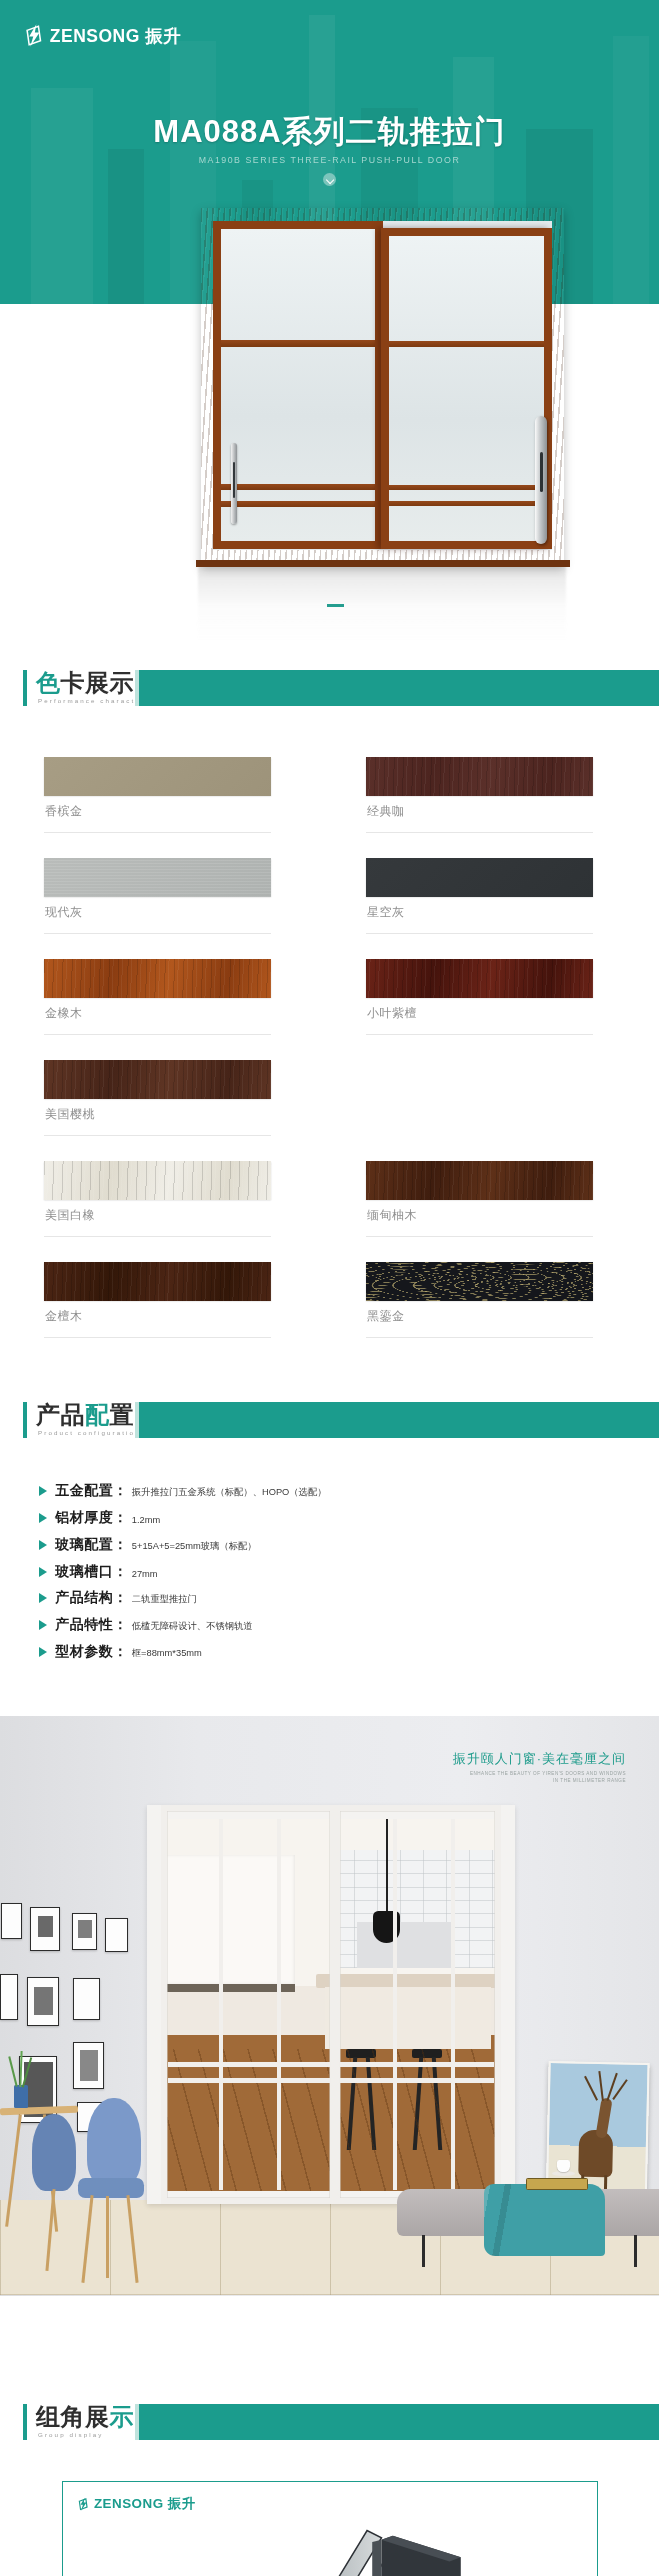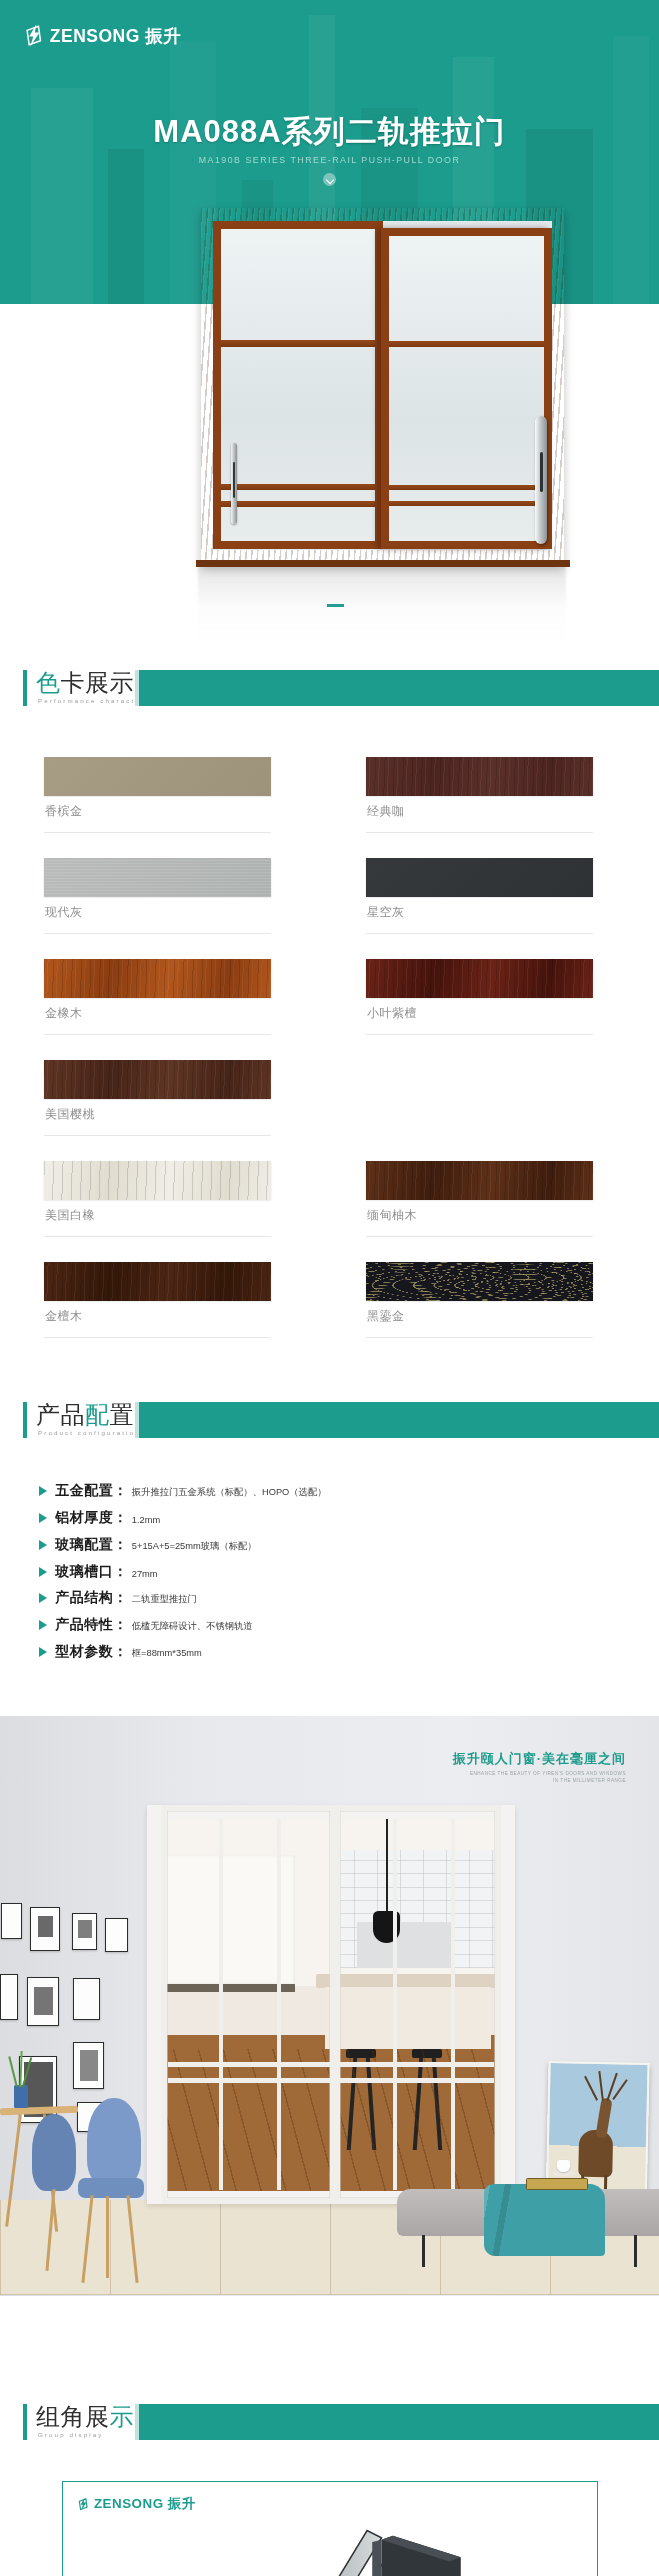--- a/index.html
+++ b/index.html
@@ -32,21 +32,21 @@
   .handle-s i { position:absolute; left:2.1px; top:18.5px; width:2.1px; height:36px; background:#33383b; border-radius:1px; }
   .handle-b { position:absolute; width:12.4px; height:128px; border-radius:6.2px; background:linear-gradient(90deg,#fafafa,#c3c7c9 45%,#8d9295); box-shadow:1px 1.5px 3.1px rgba(0,0,0,.4); }
   .handle-b i { position:absolute; left:4.6px; top:36px; width:3.1px; height:40px; background:#2d3235; border-radius:1.5px; }
   .door-reflect { position:absolute; left:198px; top:566px; width:368px; height:75px; z-index:2;
           background:linear-gradient(180deg, rgba(130,130,130,.20), rgba(200,200,200,.06) 55%, rgba(255,255,255,0)); filter:blur(1px); }
   .teal-dash { position:absolute; left:327px; top:604px; width:16.5px; height:3.1px; background:var(--teal,#1b9c8d); }
 
   
   .sec { position:absolute; left:0; width:659px; height:37px; }
   .sec .bar-v { position:absolute; left:23px; top:0; width:3.6px; height:36px; background:var(--teal,#1b9c8d); }
-  .sec .t { position:absolute; left:36px; top:-3.1px; font-size:24px; font-weight:normal; color:#2f2f2f; letter-spacing:0.5px; white-space:nowrap; }
+  .sec .t { position:absolute; left:36px; top:-3.1px; font-size:24px; font-weight:bold; color:#2f2f2f; letter-spacing:0.5px; white-space:nowrap; }
   .sec .t .acc { color:var(--teal,#1b9c8d); }
   .sec .sub { position:absolute; left:38px; top:27px; font-size:6.2px; color:#9b9b9b; letter-spacing:2.1px; white-space:nowrap; }
   .sec .strip { position:absolute; left:135px; top:0; width:4.1px; height:36px; background:var(--teal-pale,#bfe3dd); }
   .sec .band { position:absolute; left:139px; top:0; width:520px; height:36px; background:var(--teal,#1b9c8d); }
 
   
   .swatch { position:absolute; width:227px; }
   .sw-chip { position:relative; width:227px; height:39px; box-shadow:0 0.5px 1.5px rgba(0,0,0,.18); overflow:hidden; }
   .sw-chip.wood:after { content:""; position:absolute; inset:0;
       background:repeating-linear-gradient(92deg, rgba(0,0,0,.14) 0 1px, transparent 1px 3.6px, rgba(255,255,255,.06) 3.6px 4.6px, transparent 4.6px 9.3px); }
@@ -57,21 +57,21 @@
 
   
   .cfg-row { position:absolute; left:39px; height:20.6px; display:flex; align-items:center; }
   .cfg-arrow { width:0; height:0; border-left:8.8px solid var(--teal,#1b9c8d); border-top:5.7px solid transparent; border-bottom:5.7px solid transparent; margin-right:8.2px; }
   .cfg-label { font-size:14px; font-weight:bold; color:#1d1d1d; letter-spacing:0.5px; white-space:nowrap; }
   .cfg-value { font-size:9.3px; color:#3a3a3a; margin-left:4.1px; margin-top:3.1px; white-space:nowrap; }
 
   
   .scene { position:absolute; left:0; top:1716px; width:659px; height:580px; overflow:hidden;
            background:linear-gradient(90deg,#dcdde0,#e8e9ec 30%,#eceDF0 70%,#e4e5e8); }
-  .scene-head { position:absolute; right:33px; top:34px; color:#1f9c8c; font-size:13px; font-weight:bold; letter-spacing:1px; }
+  .scene-head { position:absolute; right:33px; top:34px; color:#1f9c8c; font-size:13px; font-weight:normal; letter-spacing:1px; }
   .scene-cap { position:absolute; right:33px; top:54px; text-align:right; color:#9aa3a2; font-size:4.6px; letter-spacing:0.5px; line-height:7.2px; }
   .floor { position:absolute; left:0; top:484px; width:659px; height:95px; background:#ebe3d1;
            background-image:repeating-linear-gradient(90deg, rgba(170,155,120,.45) 0 1px, transparent 1px 110px), linear-gradient(0deg, rgba(170,155,120,.4) 0 1px, transparent 1px); }
   .sd { position:absolute; left:147px; top:89px; width:368px; height:399px; background:#f4f3f1; box-shadow:0 2.1px 5.2px rgba(0,0,0,.12); }
   .sd-kitchen { position:absolute; left:14.4px; top:14.4px; right:14.4px; bottom:13.4px; background:linear-gradient(180deg,#f7f4ef 0 45%,#efe9e1 45% 58%,#a06a38 58%); overflow:hidden; }
   .wpanel { position:absolute; top:0; bottom:0; border:6.7px solid #f1efec; box-shadow:inset 0 0 0 0.5px #d8d5d0; }
   .wm { position:absolute; background:#f1efec; box-shadow:0 0 0.5px #cfccc6; }
   .gold { position:absolute; width:3.6px; height:88px; background:linear-gradient(180deg,#caa24d,#97713０ 70%,#b58c3e); }
   .frame-art { position:absolute; background:#fdfdfd; border:1.5px solid #2c2c2c; box-shadow:0 1px 2.1px rgba(0,0,0,.2); }
   .fa-mark { position:absolute; background:#3a3a3a; }

